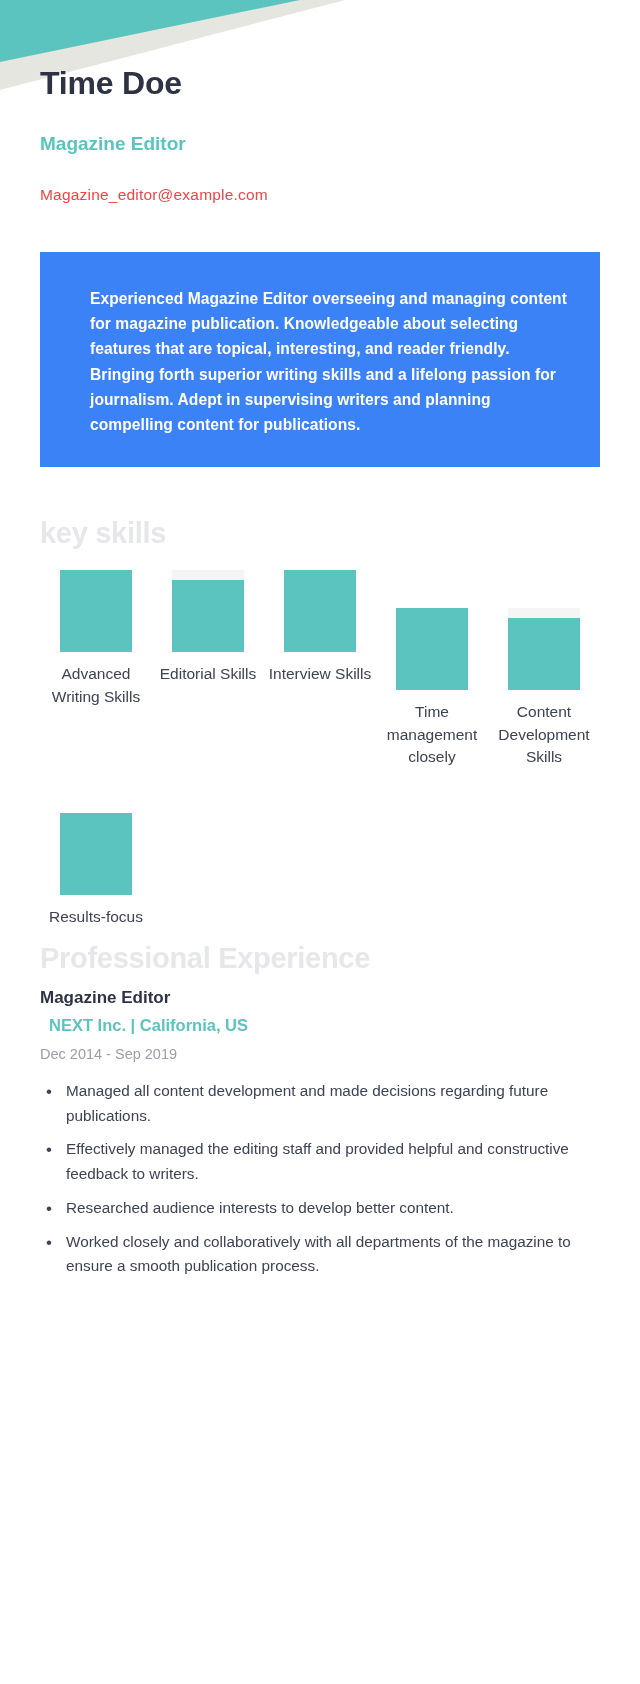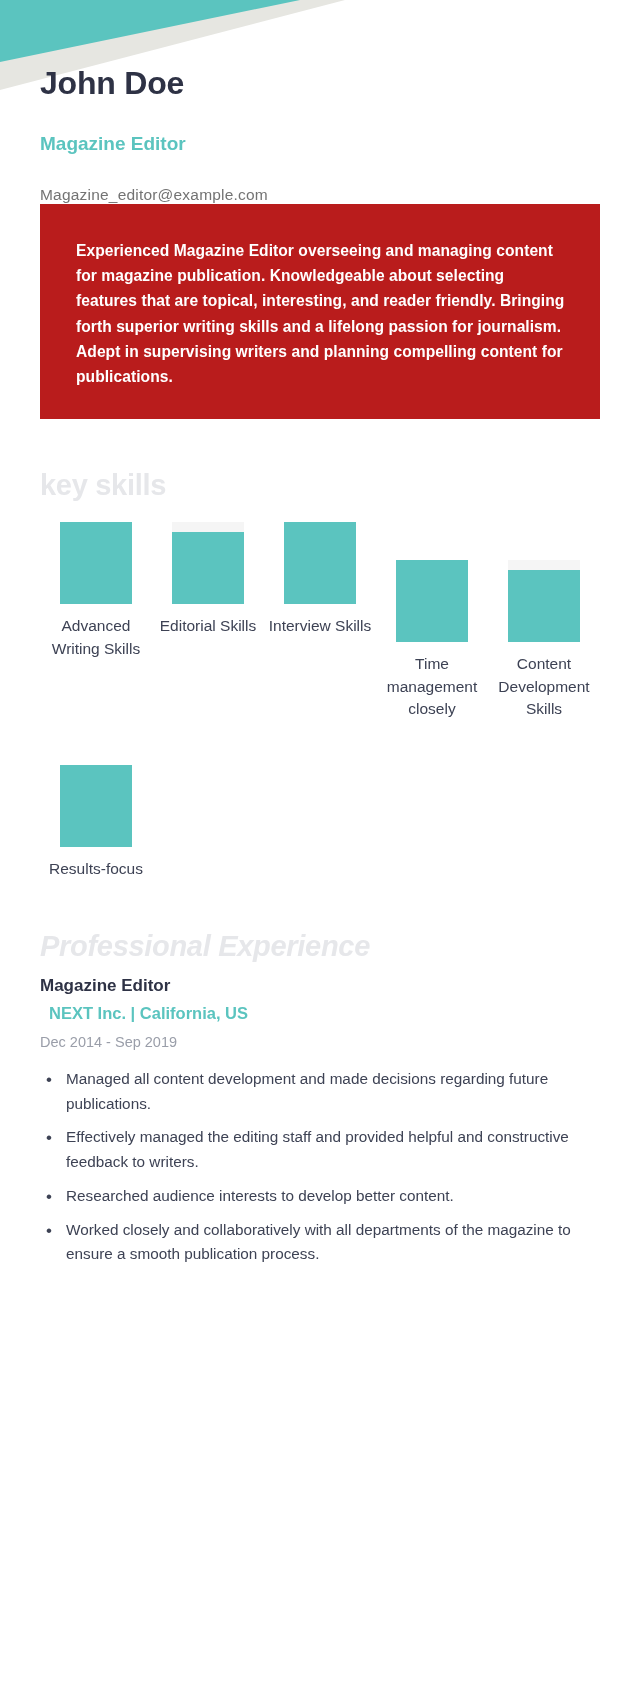--- a/index.html
+++ b/index.html
@@ -69,50 +69,51 @@
   }
   .contact-block { margin-top: 30px; }
   .contact-phone {
     font-size: 18px;
     font-weight: bold;
     color: #5bc4bf;
     letter-spacing: 0.1px;
   }
   .contact-email {
     font-size: 15.5px;
-    color: #737373;
+    color: #ef4444;
     margin-top: 8px;
     letter-spacing: 0.2px;
   }
 
   
   #summary-panel {
-    background: #b91c1c;
+    margin-top: 48px;
+    background: #3b82f6;
     color: #ffffff;
-    padding: 34px 33px 30px 36px;
+    padding: 34px 33px 30px 50px;
     box-sizing: border-box;
   }
   #summary-panel p {
     margin: 0;
     font-size: 15.6px;
     font-weight: bold;
     line-height: 1.62;
     letter-spacing: 0.05px;
   }
 
   
   .section-heading {
     font-size: 29px;
     font-weight: bold;
     color: #e6e7ea;
     letter-spacing: -0.3px;
     line-height: 1;
   }
   #key-skills-heading { margin-top: 52px; }
-  #experience-heading { margin-top: 52px; font-style: italic; }
+  #experience-heading { margin-top: 16px; }
 
   
   #skills-grid {
     margin-top: 22px;
     display: grid;
     grid-template-columns: repeat(5, 1fr);
     row-gap: 6px;
   }
   .skill-cell {
     display: flex;
@@ -191,21 +192,21 @@
 <div id="banner">
   <svg width="640" height="90" viewBox="0 0 640 90" xmlns="http://www.w3.org/2000/svg">
     <polygon points="0,0 345,0 0,90" fill="#e6e6e1"></polygon>
     <polygon points="0,0 300,0 0,62" fill="#5bc4bf"></polygon>
   </svg>
 </div>
 
 <div id="page">
 
   <div id="identity">
-    <div class="full-name">John Doe</div>
+    <div class="full-name">Time Doe</div>
   </div>
 
   <div class="role-block">
     <div class="role-title">Magazine Editor</div>
   </div>
 
   <div class="contact-block">
     <div class="contact-email">Magazine_editor@example.com</div>
   </div>
 

